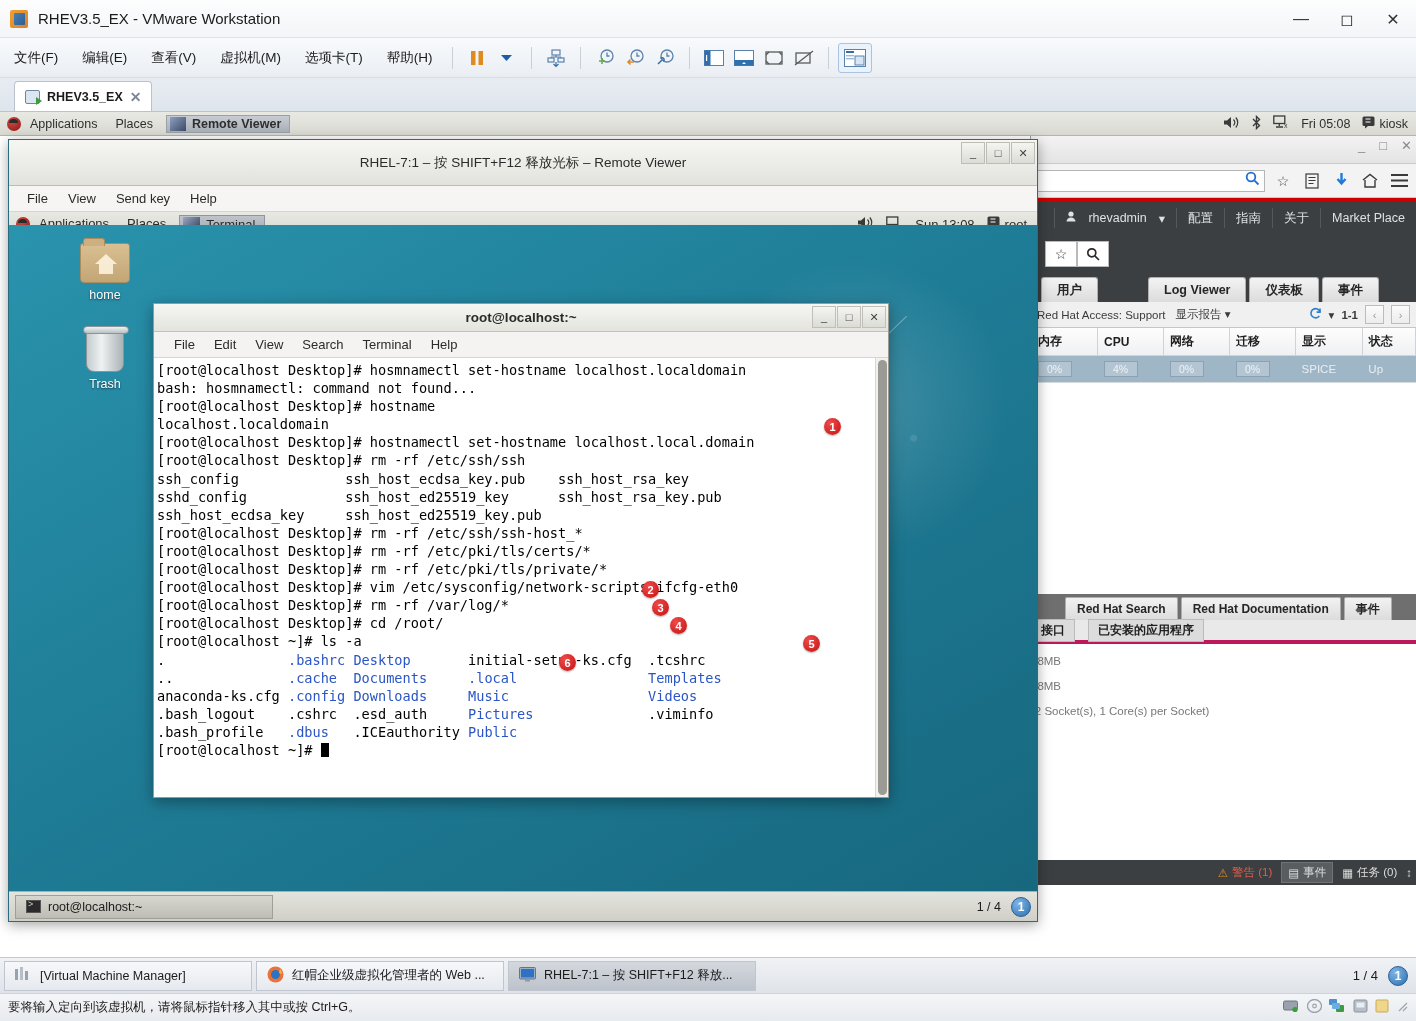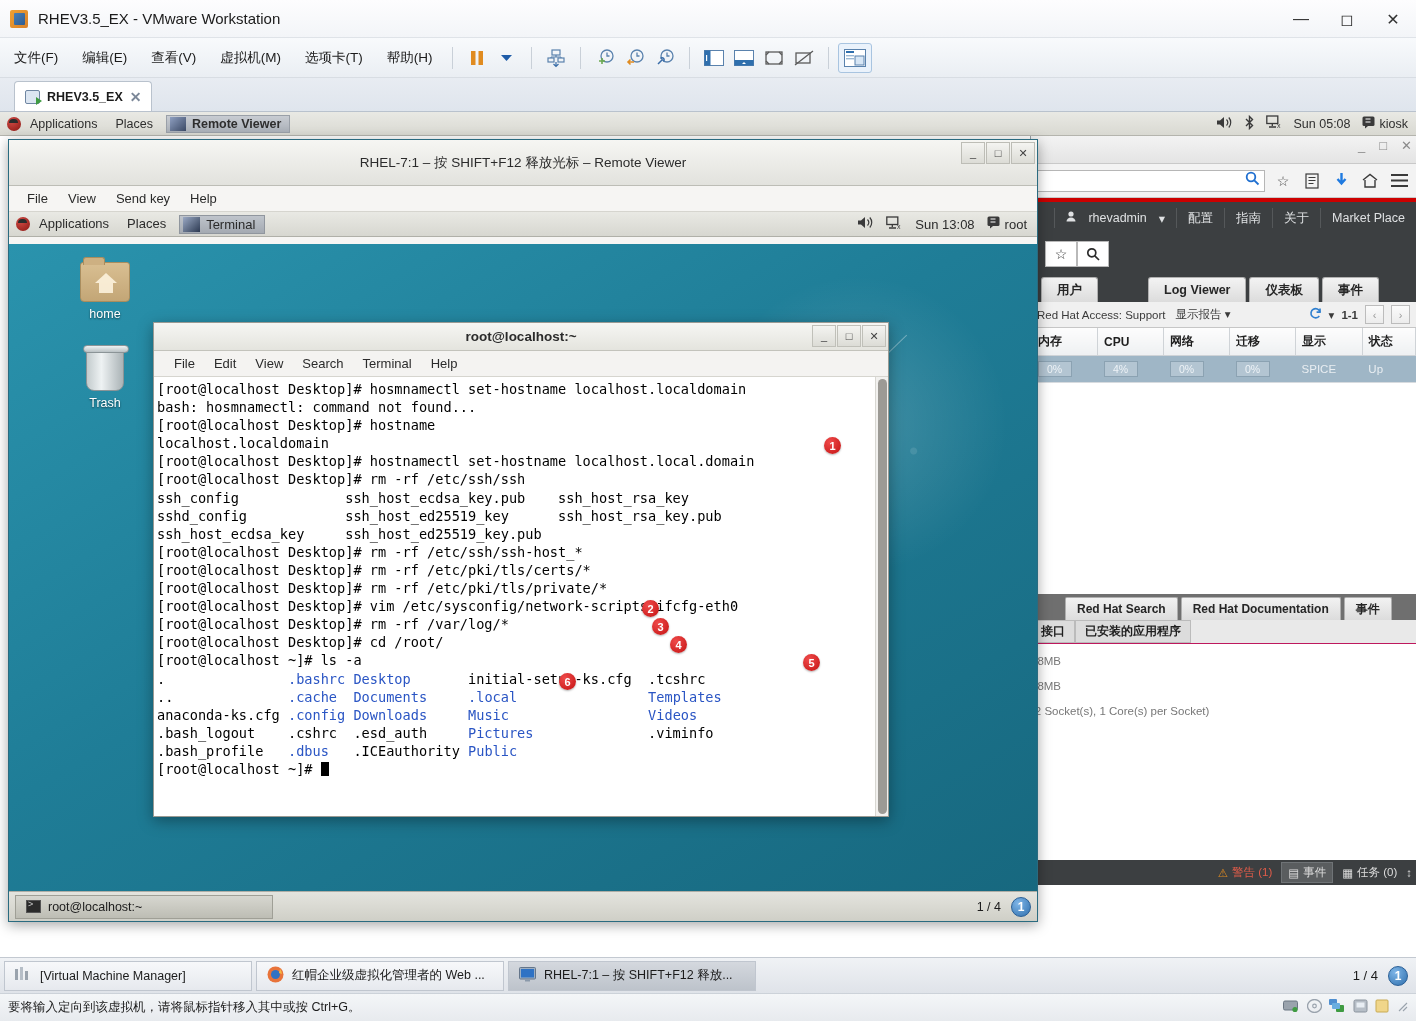--- a/index.html
+++ b/index.html
@@ -188,21 +188,21 @@
     padding:5px 6px;text-align:left;font-weight:bold;color:#1f1f1f;font-size:12px;}
   .rh-table td{padding:5px 6px;border-bottom:1px solid #d7dbdf;color:#e9eef2;font-size:11.5px;}
   .rh-row-sel{background:#9fb6c6;}
   .pill{display:inline-block;min-width:34px;text-align:center;padding:1px 4px;border:1px solid #8ba2b2;
     background:#b3c5d2;color:#eef3f7;font-size:10.5px;}
   .rh-spacer{flex:1;background:#fff;}
   .rh-tabs2{height:26px;background:#6f6f6f;display:flex;align-items:flex-end;padding-left:34px;gap:3px;}
   .rh-tab2{height:23px;padding:0 11px;background:linear-gradient(#f2f2f2,#dcdcdc);border:1px solid #aeaeae;
     border-bottom:none;border-radius:2px 2px 0 0;font-size:12px;font-weight:bold;color:#262626;
     display:flex;align-items:center;}
-  .rh-subtabs{height:24px;background:#e9e9e9;border-bottom:1px solid #be185d;display:flex;align-items:center;gap:0;
+  .rh-subtabs{height:24px;background:#e9e9e9;border-bottom:4px solid #be185d;display:flex;align-items:center;gap:13px;
     padding-left:0;}
   .rh-subtab{padding:2px 9px;font-size:12px;font-weight:bold;color:#1f1f1f;background:#dcdcdc;border:1px solid #bbb;}
   .rh-detail{padding:5px 0 0 0;font-size:11.5px;color:#777;line-height:25px;background:#fff;flex:1;}
   .rh-footer{height:25px;background:#3c3f41;display:flex;align-items:center;justify-content:flex-end;
     gap:3px;color:#dcdcdc;font-size:11.5px;padding-right:4px;}
   .rh-fitem{display:flex;align-items:center;gap:4px;padding:2px 6px;}
   .rh-fitem.sel{background:#5a5d5f;border:1px solid #6f7376;}
 
   
   .vm-taskbar{height:36px;background:linear-gradient(#f0f2f5,#dfe3e9);border-top:1px solid #c3c9d1;
@@ -502,21 +502,21 @@
               <path d="M2 4 L8.5 10.5 L5.5 13.5 V1.5 L8.5 4.5 L2 11"></path>
             </svg>
         </span>
         <span>
           <svg width="17" height="14" viewBox="0 0 17 14" fill="none" stroke="#3a3a3a" stroke-width="1.3">
               <rect x="0.8" y="1" width="11" height="7.5"></rect>
               <path d="M6.3 8.5 v2.5 M3 12 h7"></path>
               <text x="11" y="13" font-size="7" fill="#3a3a3a" stroke="none">x</text>
             </svg>
         </span>
-        <span>Sun 05:08</span>
+        <span>Fri 05:08</span>
         <span style="display:flex;align-items:center;gap:5px;">
           <span>
             <svg width="13" height="13" viewBox="0 0 13 13">
                 <rect x="0.5" y="0.5" width="12" height="9.5" rx="1.5" fill="#3a3a3a"></rect>
                 <path d="M3 10 L3 12.5 L6 10 Z" fill="#3a3a3a"></path>
                 <path d="M3.5 3 h5 M3.5 6 h5" stroke="#fff" stroke-width="1"></path>
               </svg>
           </span>
           <span>kiosk</span>
         </span>
@@ -570,21 +570,21 @@
                     <rect x="0.5" y="0.5" width="12" height="9.5" rx="1.5" fill="#3a3a3a"></rect>
                     <path d="M3 10 L3 12.5 L6 10 Z" fill="#3a3a3a"></path>
                     <path d="M3.5 3 h5 M3.5 6 h5" stroke="#fff" stroke-width="1"></path>
                   </svg>
               </span>
               <span>root</span>
             </span>
           </span>
         </div>
 
-        <div class="desktop-bg" style="top:32px;bottom:30px;">
+        <div class="desktop-bg" style="top:13px;bottom:30px;">
           <div class="bg-glow" style="left:700px;top:30px;width:300px;height:300px;"></div>
           <div class="bg-dot" style="left:736px;top:83px;width:9px;height:9px;"></div>
           <div class="bg-dot" style="left:748px;top:160px;width:7px;height:7px;"></div>
           <div class="bg-dot" style="left:836px;top:232px;width:6px;height:6px;"></div>
           <div class="bg-line" style="left:700px;top:230px;width:210px;transform:rotate(-36deg);"></div>
           <div class="bg-line" style="left:660px;top:320px;width:330px;transform:rotate(-44deg);"></div>
 
           <div class="desk-icon" style="left:50px;top:18px;">
             <div class="folder-ico">
               <span class="folder-home"></span>

